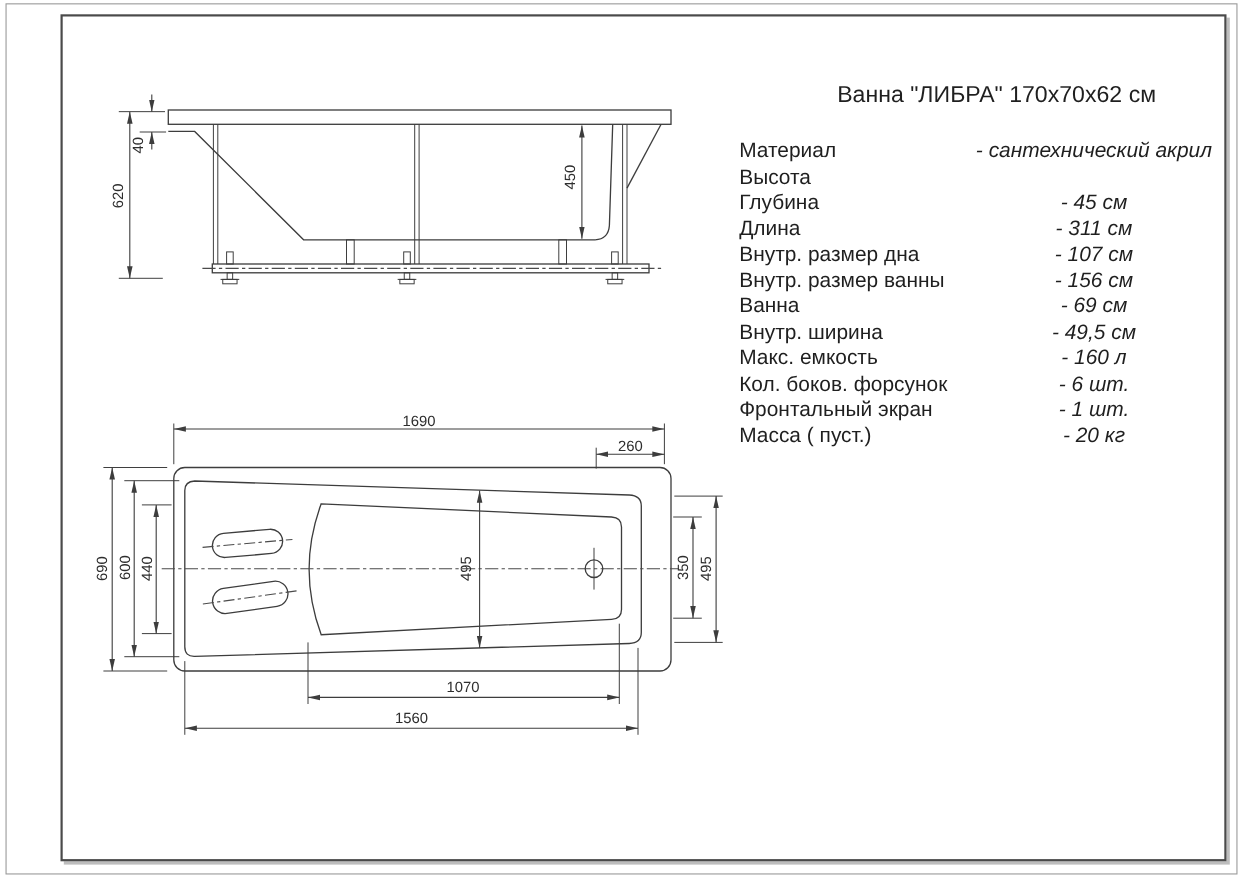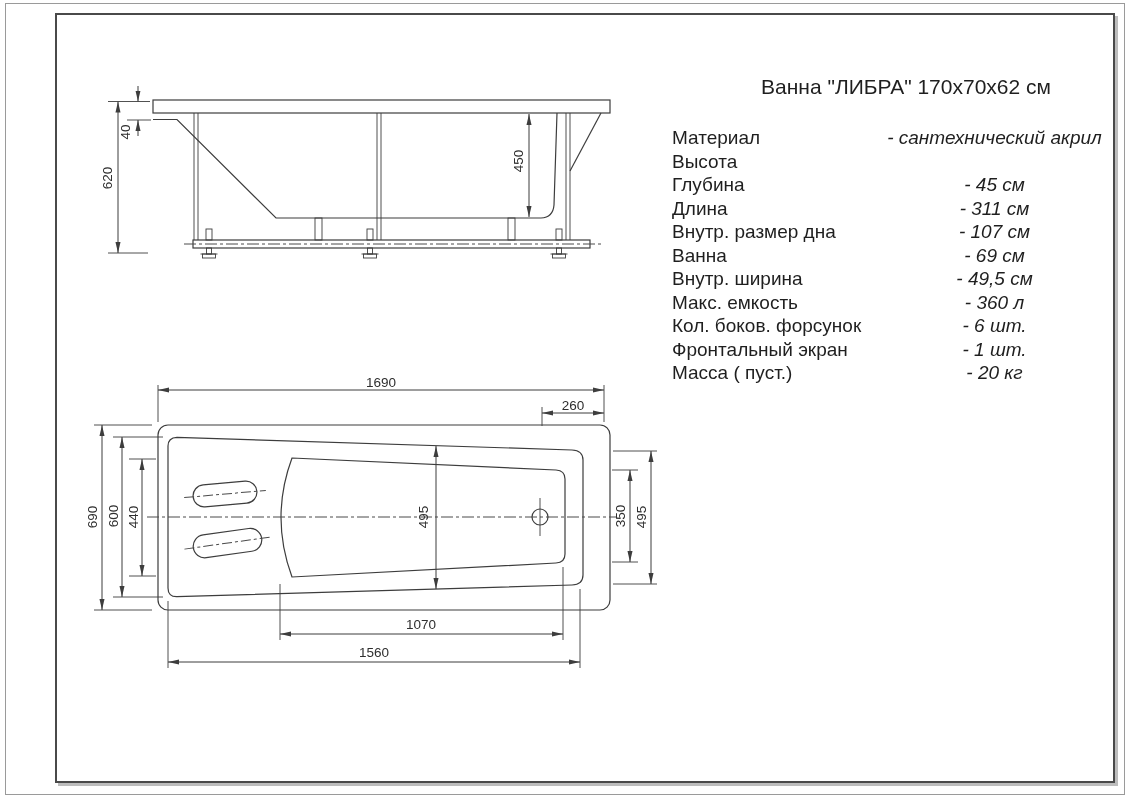--- a/index.html
+++ b/index.html
@@ -46,30 +46,34 @@
     </div>
   <div class="spec-row">
       <span class="spec-label">Длина</span>
       <span class="spec-value">- 311 см</span>
     </div>
   <div class="spec-row">
       <span class="spec-label">Внутр. размер дна</span>
       <span class="spec-value">- 107 см</span>
     </div>
   <div class="spec-row">
+      <span class="spec-label">Внутр. размер ванны</span>
+      <span class="spec-value">- 156 см</span>
+    </div>
+  <div class="spec-row">
       <span class="spec-label">Ванна</span>
       <span class="spec-value">- 69 см</span>
     </div>
   <div class="spec-row">
       <span class="spec-label">Внутр. ширина</span>
       <span class="spec-value">- 49,5 см</span>
     </div>
   <div class="spec-row">
       <span class="spec-label">Макс. емкость</span>
-      <span class="spec-value">- 360 л</span>
+      <span class="spec-value">- 160 л</span>
     </div>
   <div class="spec-row">
       <span class="spec-label">Кол. боков. форсунок</span>
       <span class="spec-value">- 6 шт.</span>
     </div>
   <div class="spec-row">
       <span class="spec-label">Фронтальный экран</span>
       <span class="spec-value">- 1 шт.</span>
     </div>
   <div class="spec-row">

